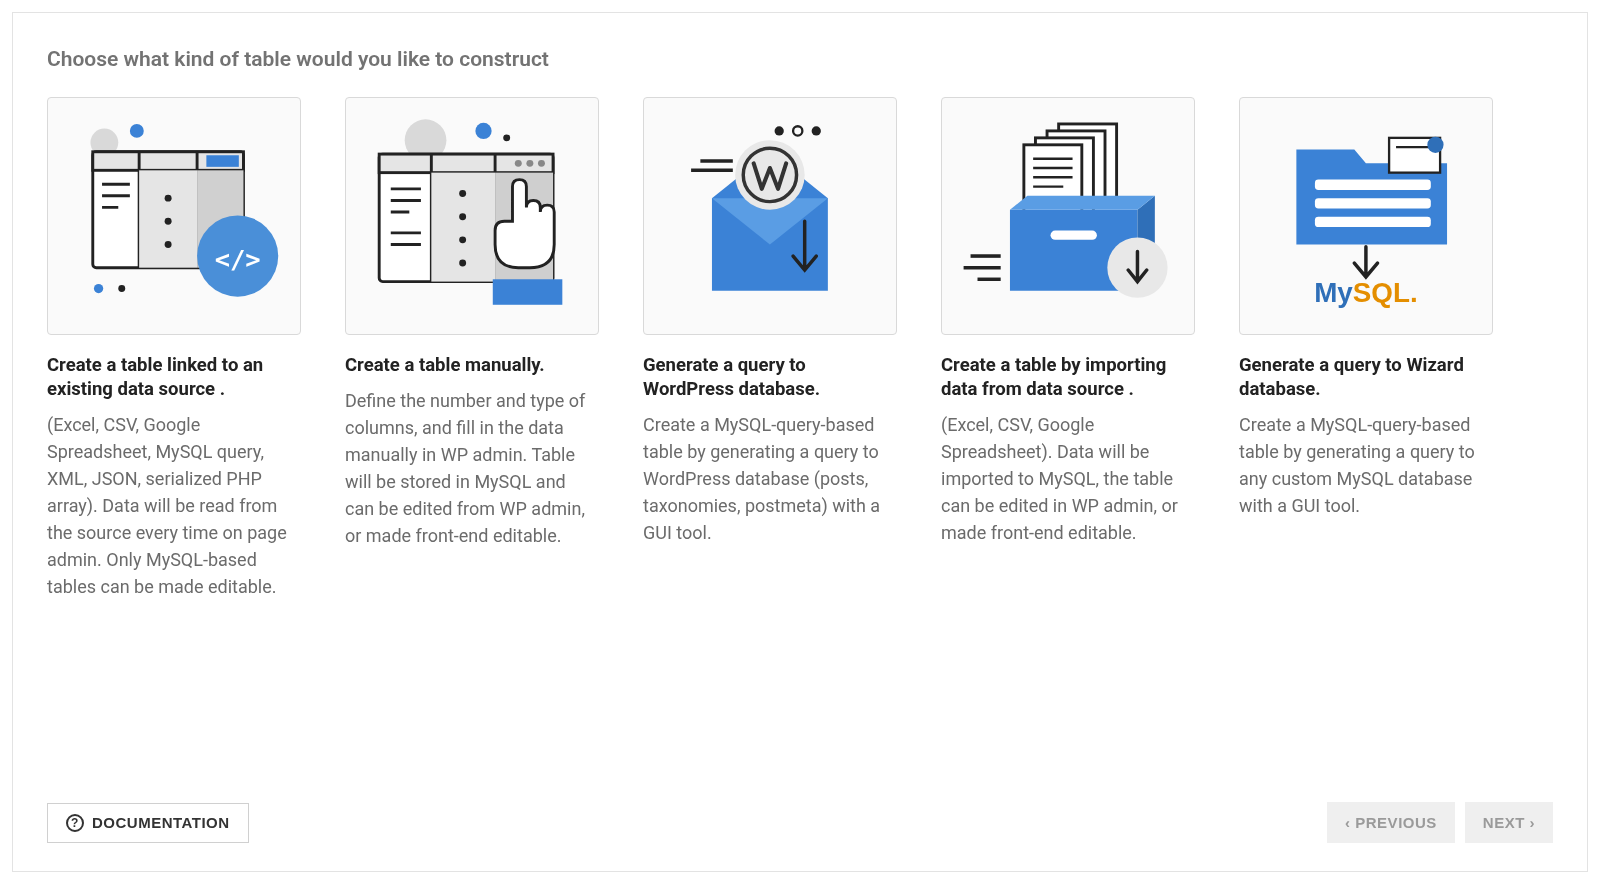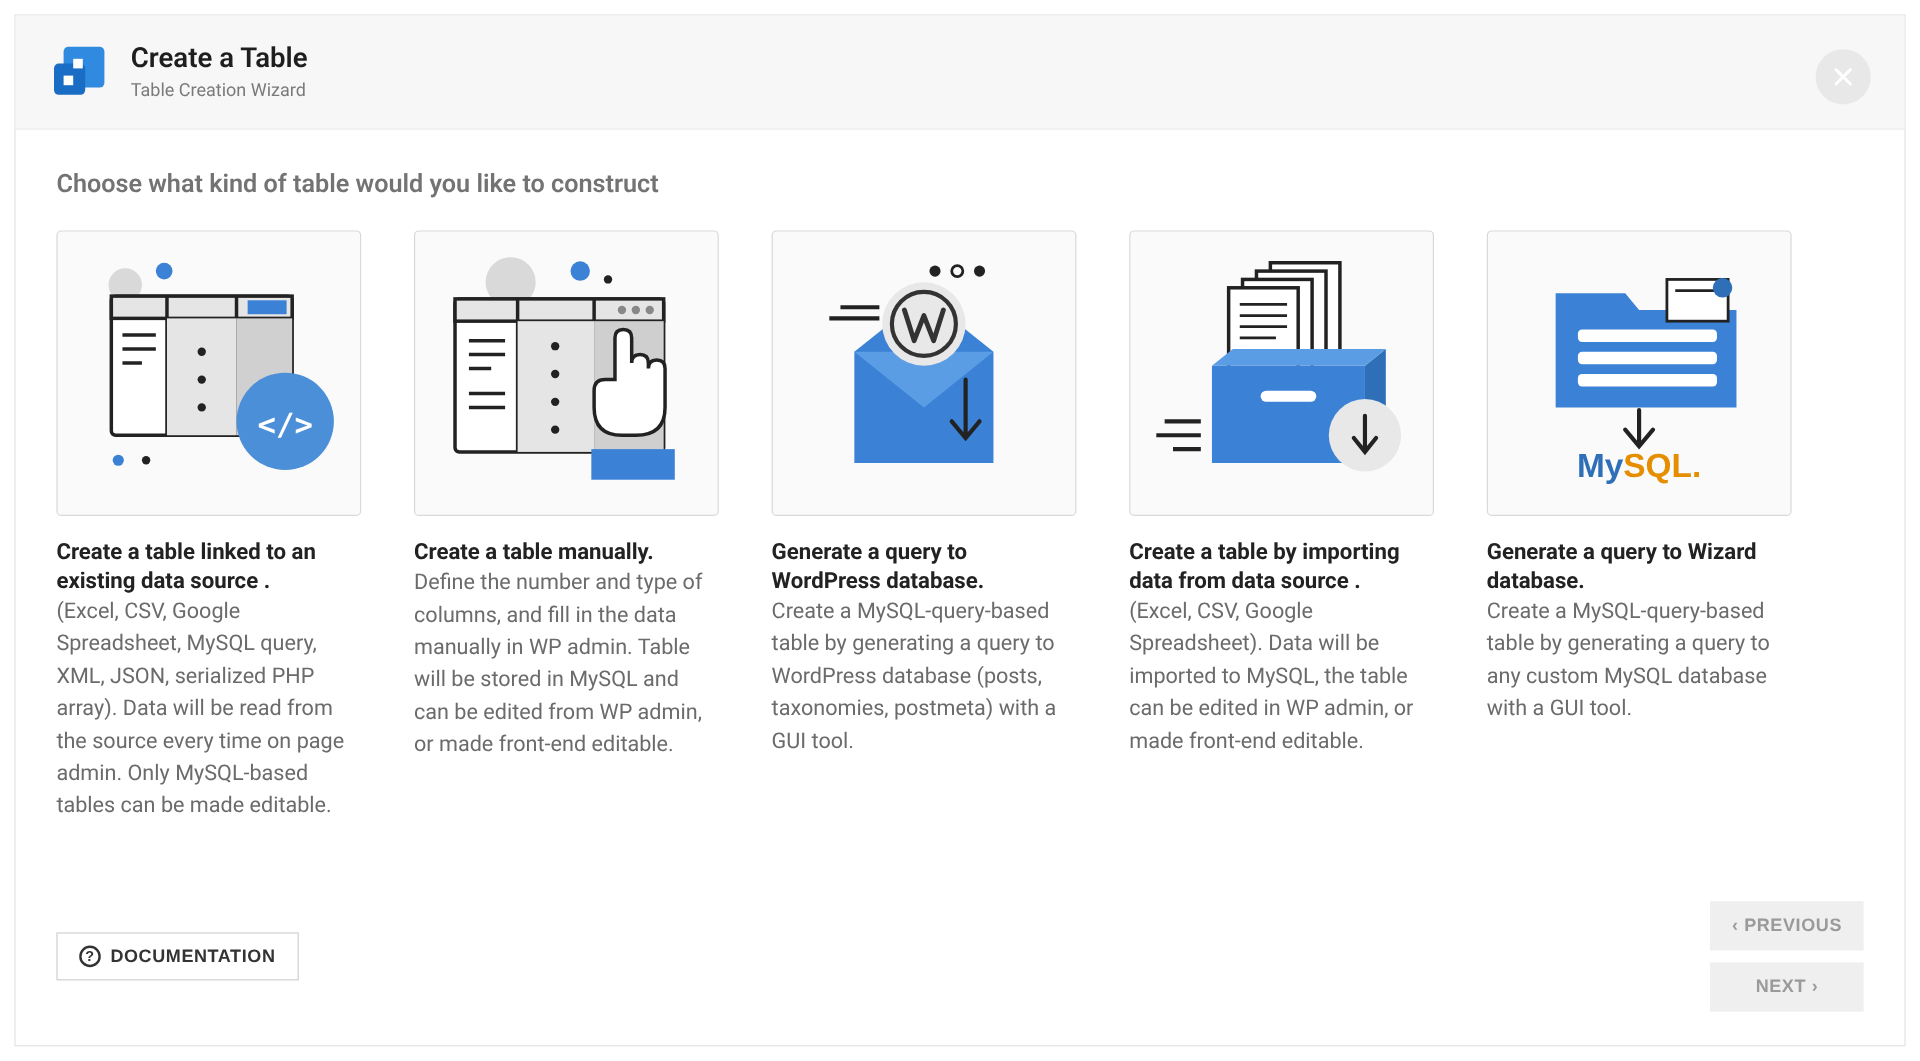--- a/index.html
+++ b/index.html
@@ -88,20 +88,21 @@
     justify-content: center;
     margin-bottom: 18px;
     cursor: pointer;
     overflow: hidden;
   }
   .card-img svg { max-width: 92%; max-height: 92%; }
   .card h3 {
     font-size: 18.5px;
     font-weight: 700;
     line-height: 1.3;
+    margin-bottom: 10px;
     color: #222;
   }
   .card p {
     font-size: 18px;
     line-height: 1.5;
     color: #6b6b6b;
   }
   .footer {
     display: flex;
     align-items: center;
@@ -126,57 +127,37 @@
     height: 18px;
     border: 2px solid #333;
     border-radius: 50%;
     font-size: 12px;
     line-height: 14px;
     text-align: center;
   }
   .nav {
     display: flex;
     gap: 10px;
-    flex-direction: column;
   }
   .nav button {
     background: #efefef;
     border: none;
     color: #9a9a9a;
     font-size: 15px;
     font-weight: 600;
     padding: 12px 18px;
     cursor: pointer;
     letter-spacing: .5px;
   }
 </style>
 </head>
 <body>
 
 <div class="panel">
 
-  <div class="header">
-    <div class="logo">
-      <svg viewBox="0 0 50 50">
-        <rect x="12" y="4" width="34" height="34" rx="4" fill="#2f8ae0"></rect>
-        <rect x="4" y="18" width="26" height="26" rx="4" fill="#1a6dc4"></rect>
-        <rect x="20" y="14" width="8" height="8" fill="#fff"></rect>
-        <rect x="12" y="28" width="8" height="8" fill="#fff"></rect>
-      </svg>
-    </div>
-    <div class="header-text">
-      <h1>Create a Table</h1>
-      <div class="sub">Table Creation Wizard</div>
-    </div>
-    <div class="close">
-      <svg viewBox="0 0 16 16">
-        <path d="M2 2 L14 14 M14 2 L2 14" stroke="#fff" stroke-width="2.5" stroke-linecap="round"></path>
-      </svg>
-    </div>
-  </div>
 
   <div class="content">
     <h2>Choose what kind of table would you like to construct</h2>
 
     <div class="cards">
 
       <div class="card">
         <div class="card-img">
           <svg viewBox="0 0 200 170">
             <circle cx="68" cy="12" r="6" fill="#3b82d6"></circle>

